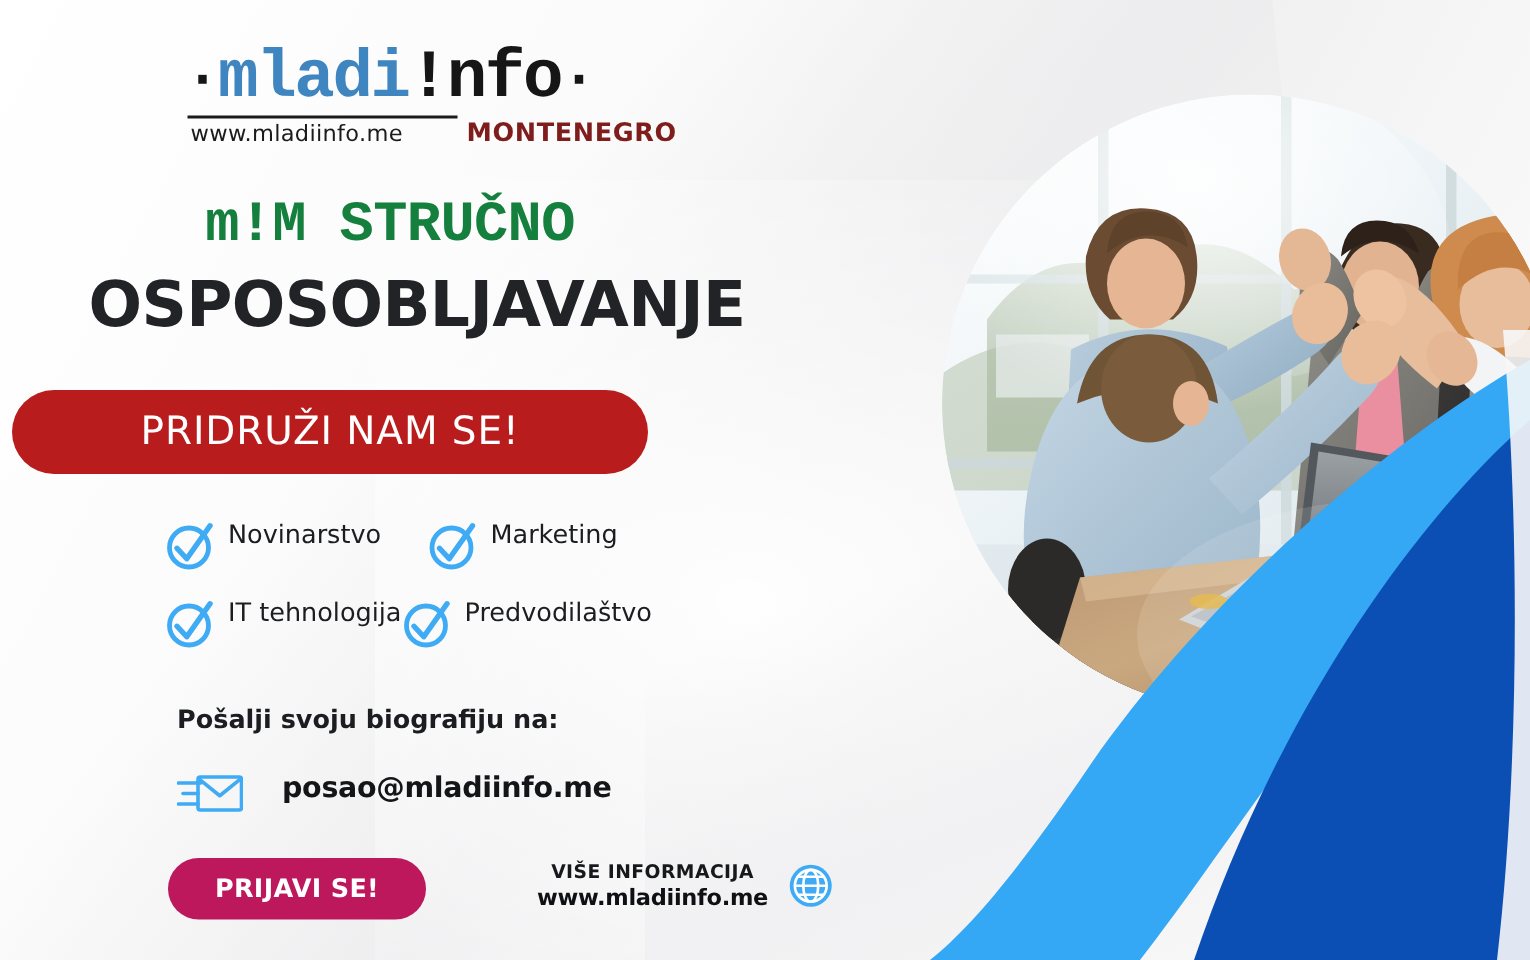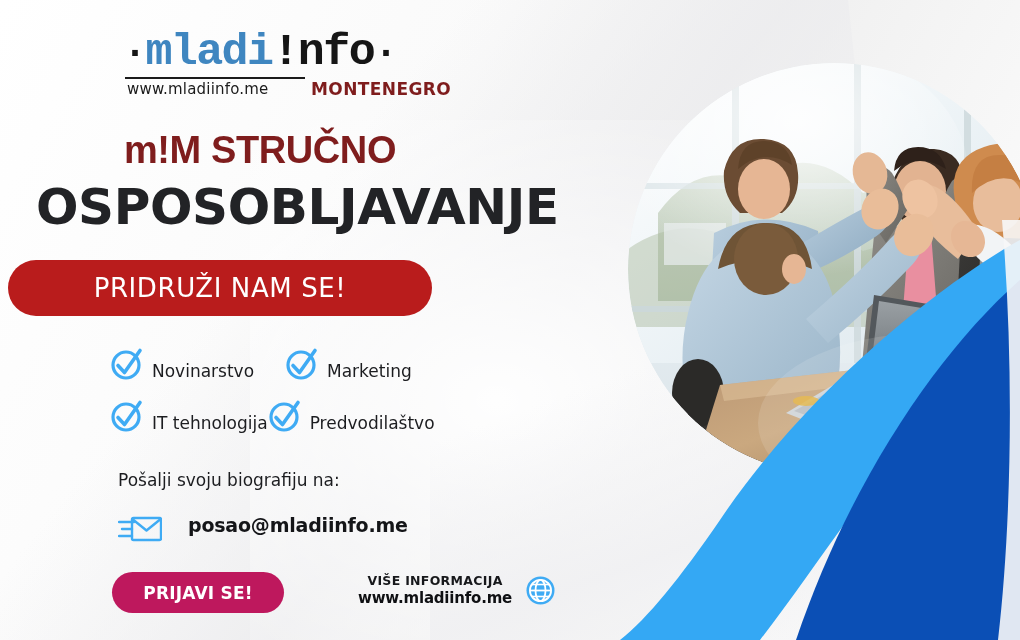--- a/index.html
+++ b/index.html
@@ -112,28 +112,28 @@
   
   .headline {
     position: absolute;
     left: 0; top: 130px;
     width: 520px;
     text-align: center;
   }
   .headline-line1 {
     font-size: 38px;
     font-weight: 700;
-    color: #7f1d1d;
+    color: #15803d;
     letter-spacing: -.4px;
     line-height: 1.08;
     white-space: nowrap;
-    font-family: Liberation Sans, sans-serif;
+    font-family: Liberation Mono, monospace;
   }
   .headline-line2 {
-    font-size: 50px;
+    font-size: 42px;
     font-weight: 700;
     color: #222326;
     letter-spacing: -.4px;
     line-height: 1.12;
     margin-top: 8px;
     white-space: nowrap;
     font-family: "DejaVu Sans", sans-serif;
     margin-left: 36px;
   }
 
@@ -161,21 +161,21 @@
     left: 110px; top: 338px;
     width: 400px;
   }
   .check-row {
     display: flex;
     align-items: center;
     height: 52px;
   }
   .check-item {
     display: flex;
-    align-items: flex-end;
+    align-items: flex-start;
     gap: 8px;
   }
   .check-item.first  { width: 175px; }
   .check-icon {
     flex: 0 0 auto;
     width: 34px; height: 34px;
     position: relative;
   }
   .check-icon svg { display: block; overflow: visible; }
   .check-label {
@@ -188,20 +188,21 @@
   
   .email-block {
     position: absolute;
     left: 118px; top: 470px;
   }
   .email-prompt {
     font-size: 17px;
     color: #1c1d20;
     white-space: nowrap;
     font-family: "DejaVu Sans", sans-serif;
+    font-weight: bold;
   }
   .email-line {
     display: flex;
     align-items: flex-start;
     gap: 26px;
     margin-top: 24px;
   }
   .envelope-icon { flex: 0 0 auto; width: 44px; height: 30px; }
   .envelope-icon svg { display: block; }
   .email-address {

